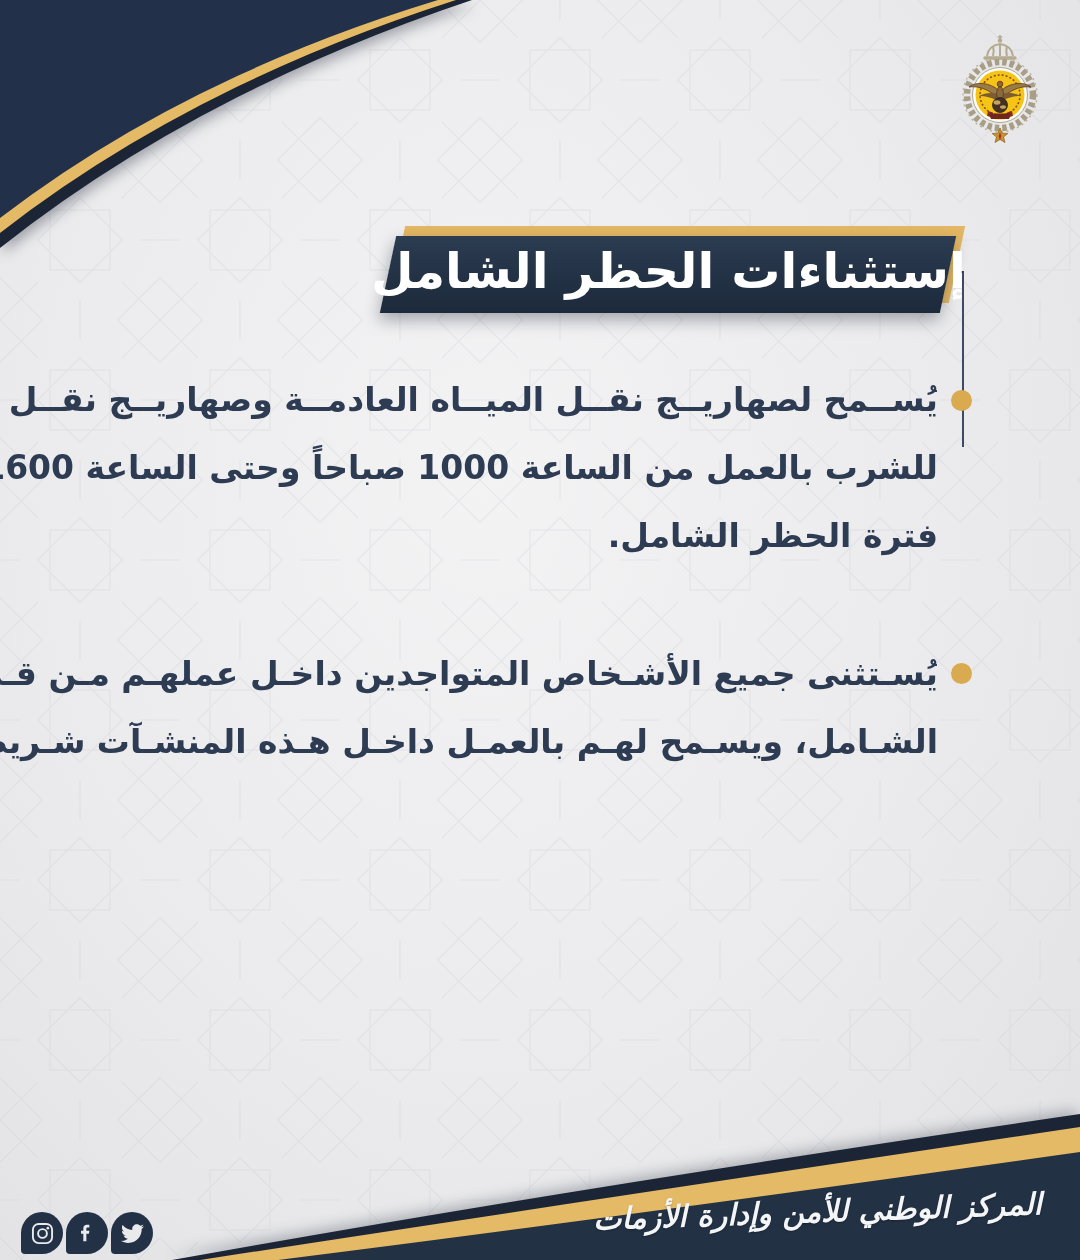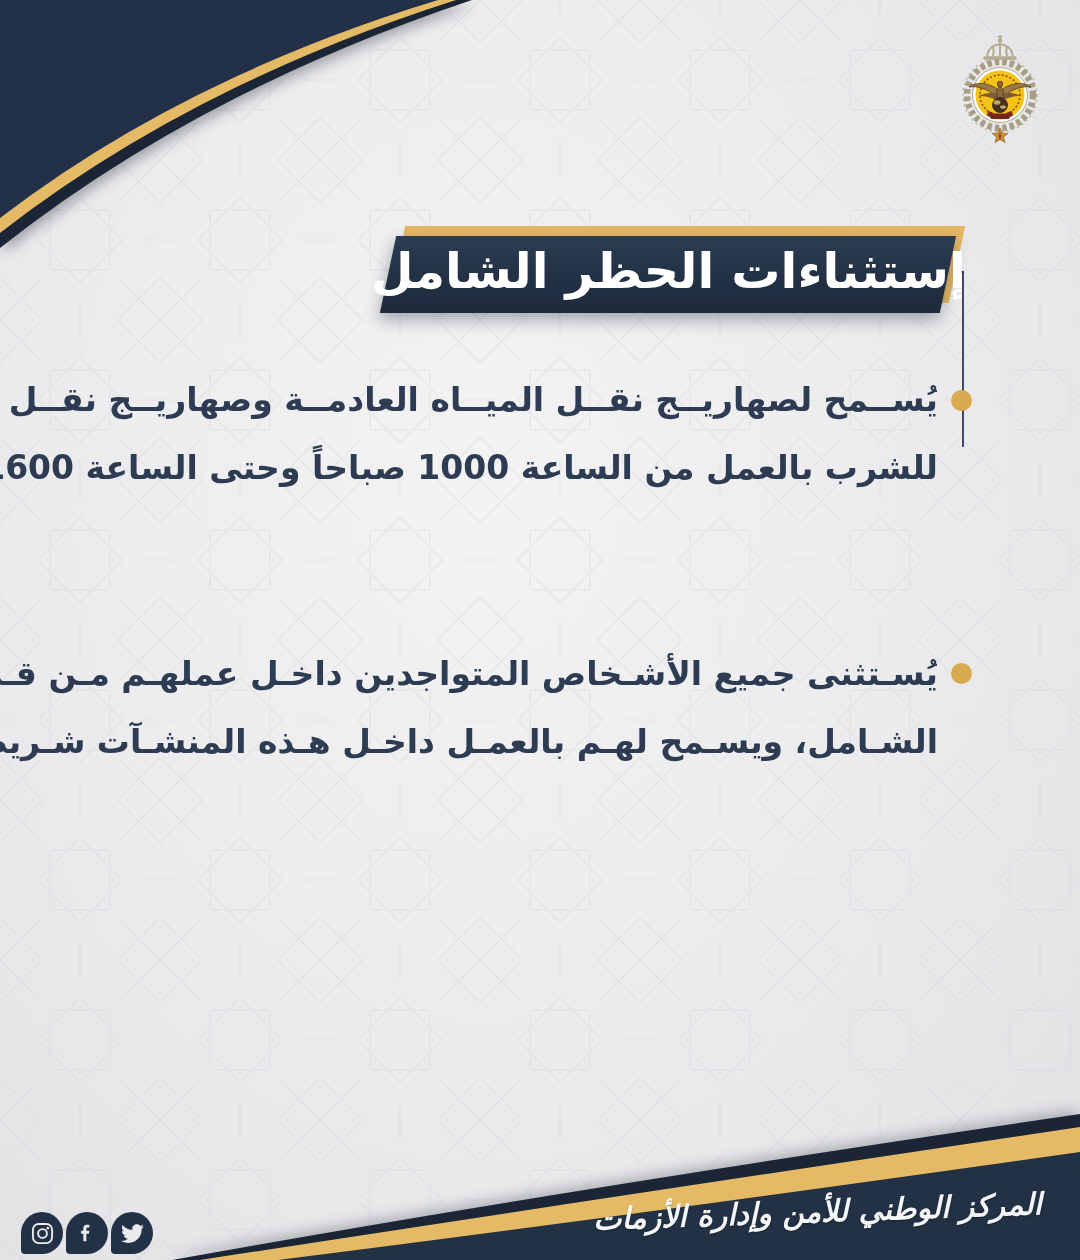--- a/index.html
+++ b/index.html
@@ -128,20 +128,21 @@
 <div class="abs banner">
   <div class="banner-title">إستثناءات الحظر الشامل</div>
 </div>
 
 <div id="dot-1" class="abs gold-dot"></div>
 <div id="dot-2" class="abs gold-dot"></div>
 
 <div id="para-1" class="abs para">
   <div class="line">يُســمح لصهاريــج نقــل الميــاه العادمــة وصهاريــج نقــل الميــاه الصالحــة</div>
   <div class="line">للشرب بالعمل من الساعة 1000 صباحاً وحتى الساعة 1600 مســاءً خــلال</div>
+  <div class="line">فترة الحظر الشامل.</div>
 </div>
 
 <div id="para-2" class="abs para">
   <div class="line">يُسـتثنى جميع الأشـخاص المتواجدين داخـل عملهـم مـن قـرار الحظر</div>
   <div class="line">الشـامل، ويسـمح لهـم بالعمـل داخـل هـذه المنشـآت شـريطة عـدم</div>
 </div>
 
 <div id="social-instagram" class="abs social">
   <svg width="23" height="23" viewBox="0 0 24 24">
     <rect x="2" y="2" width="20" height="20" rx="6" fill="none" stroke="#e9eaec" stroke-width="2"></rect>

